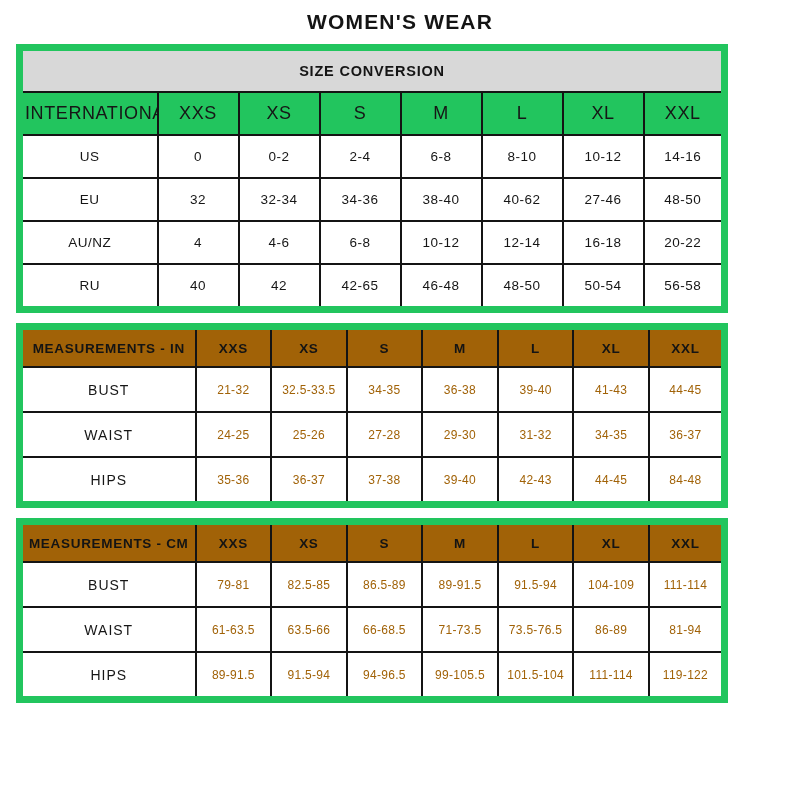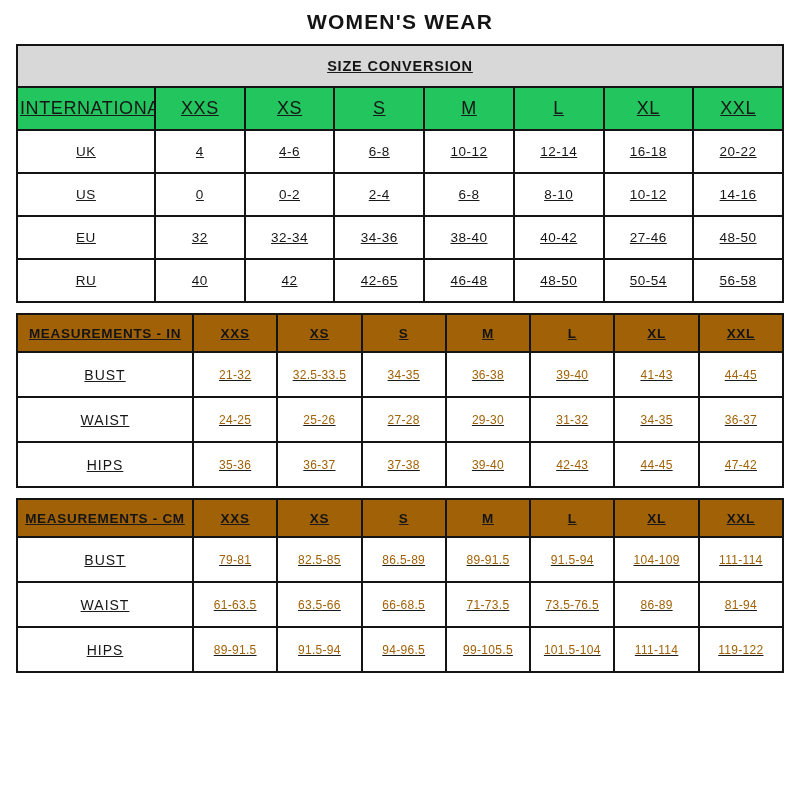--- a/index.html
+++ b/index.html
@@ -18,26 +18,25 @@
   }
   h1.page-title {
     margin: 2px 0 10px 0;
     text-align: center;
     font-size: 21px;
     font-weight: bold;
     letter-spacing: 1.2px;
     color: #141414;
   }
   table.chart {
-    width: 768px;
+    width: 712px;
     table-layout: fixed;
     border-collapse: collapse;
-    border: 1px solid #22c55e;
+    border: 7px solid #22c55e;
     margin: 0 0 10px 0;
-    text-decoration: underline;
   }
   table.chart th, table.chart td {
     border: 2px solid #141414;
     text-align: center;
     vertical-align: middle;
     padding: 0 2px;
     overflow: hidden;
     white-space: nowrap;
   }
   
@@ -118,48 +117,48 @@
           <th>XS</th>
           <th>S</th>
           <th>M</th>
           <th>L</th>
           <th>XL</th>
           <th>XXL</th>
         </tr>
     </thead>
     <tbody id="size_conversion-body">
         <tr>
-          <th class="row-label">UK</th>
-          <td>4</td>
-          <td>4-6</td>
-          <td>6-8</td>
-          <td>10-12</td>
-          <td>12-14</td>
-          <td>16-18</td>
-          <td>20-22</td>
-        </tr>
-        <tr>
           <th class="row-label">US</th>
           <td>0</td>
           <td>0-2</td>
           <td>2-4</td>
           <td>6-8</td>
           <td>8-10</td>
           <td>10-12</td>
           <td>14-16</td>
         </tr>
         <tr>
           <th class="row-label">EU</th>
           <td>32</td>
           <td>32-34</td>
           <td>34-36</td>
           <td>38-40</td>
-          <td>40-42</td>
+          <td>40-62</td>
           <td>27-46</td>
           <td>48-50</td>
+        </tr>
+        <tr>
+          <th class="row-label">AU/NZ</th>
+          <td>4</td>
+          <td>4-6</td>
+          <td>6-8</td>
+          <td>10-12</td>
+          <td>12-14</td>
+          <td>16-18</td>
+          <td>20-22</td>
         </tr>
         <tr>
           <th class="row-label">RU</th>
           <td>40</td>
           <td>42</td>
           <td>42-65</td>
           <td>46-48</td>
           <td>48-50</td>
           <td>50-54</td>
           <td>56-58</td>
@@ -212,21 +211,21 @@
           <td>36-37</td>
         </tr>
         <tr>
           <th class="row-label">HIPS</th>
           <td>35-36</td>
           <td>36-37</td>
           <td>37-38</td>
           <td>39-40</td>
           <td>42-43</td>
           <td>44-45</td>
-          <td>47-42</td>
+          <td>84-48</td>
         </tr>
       </tbody>
   </table>
 
   <table class="chart meas" id="measurements-cm-table">
     <colgroup>
       <col style="width:176px">
       <col>
         <col>
         <col>

